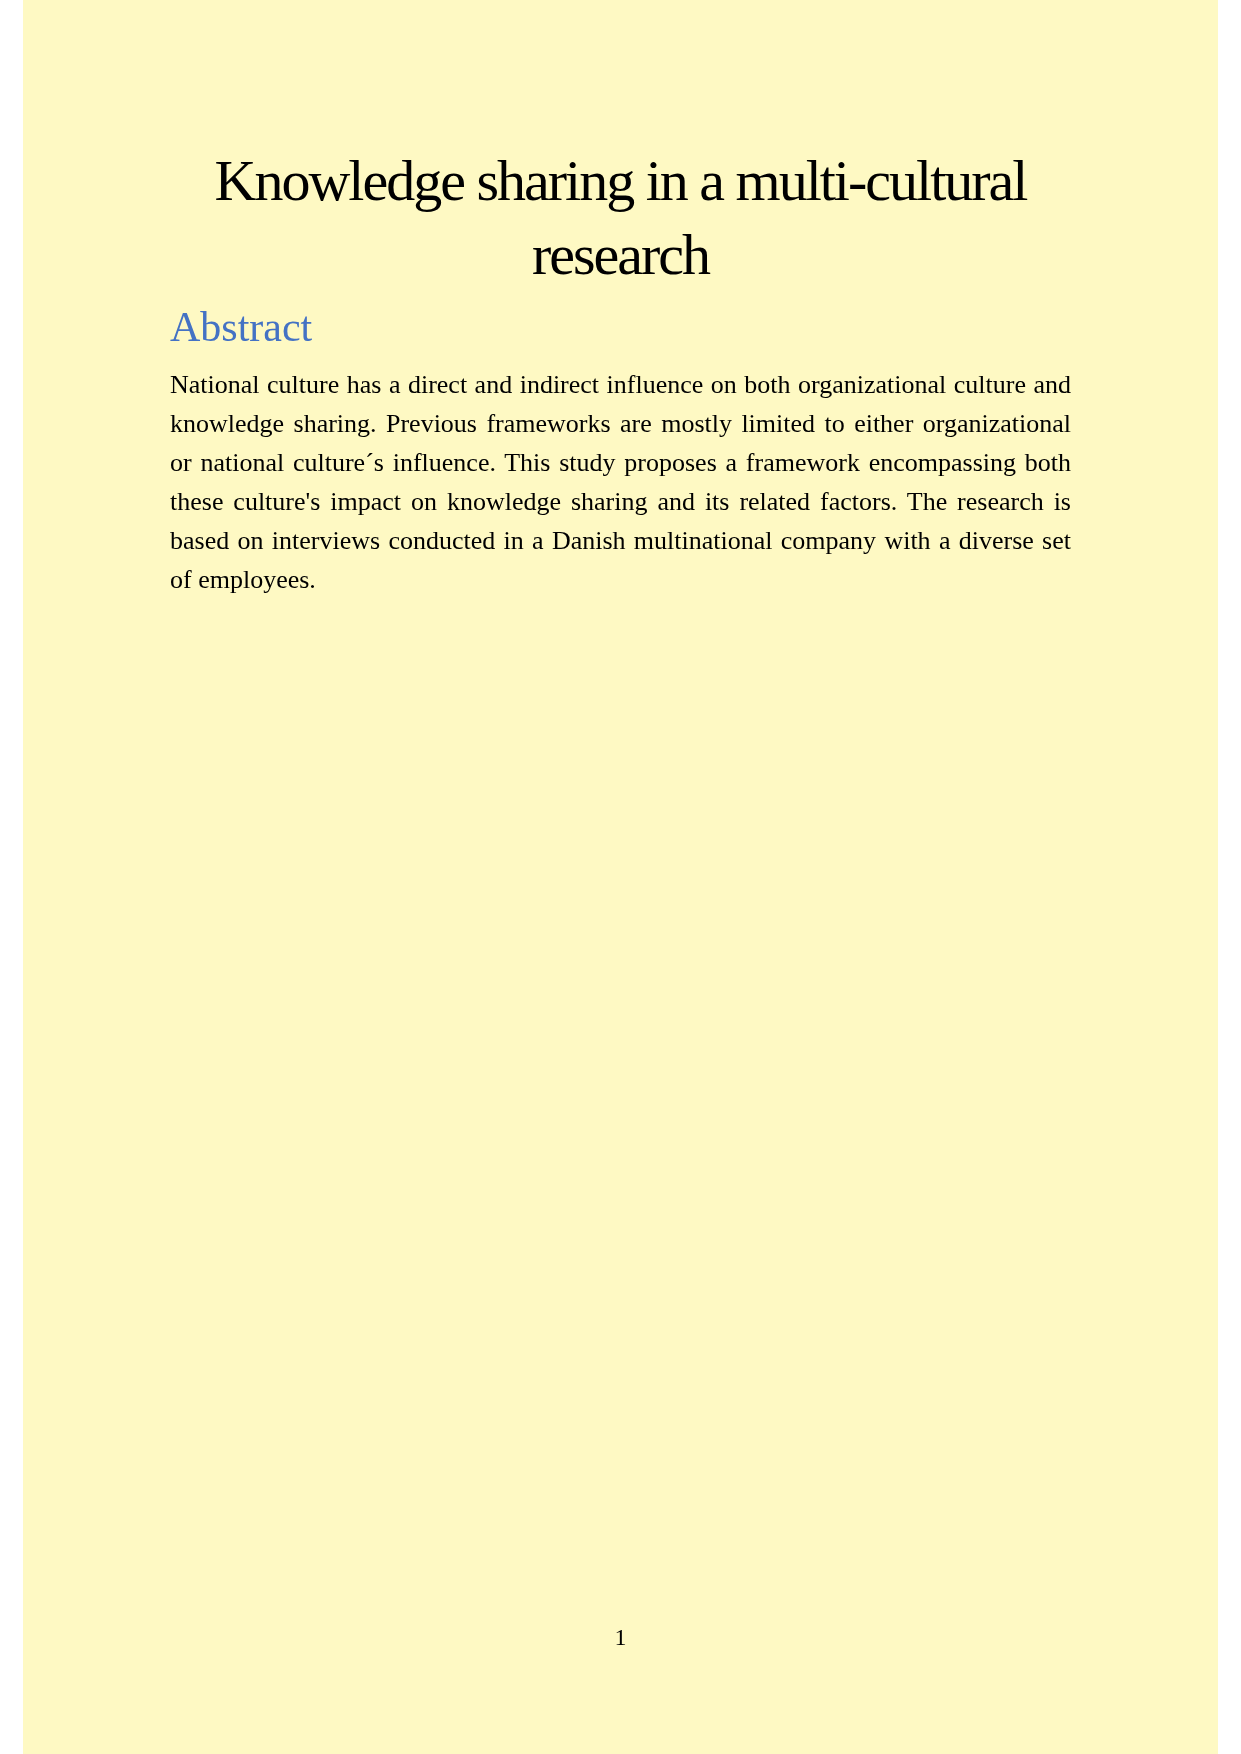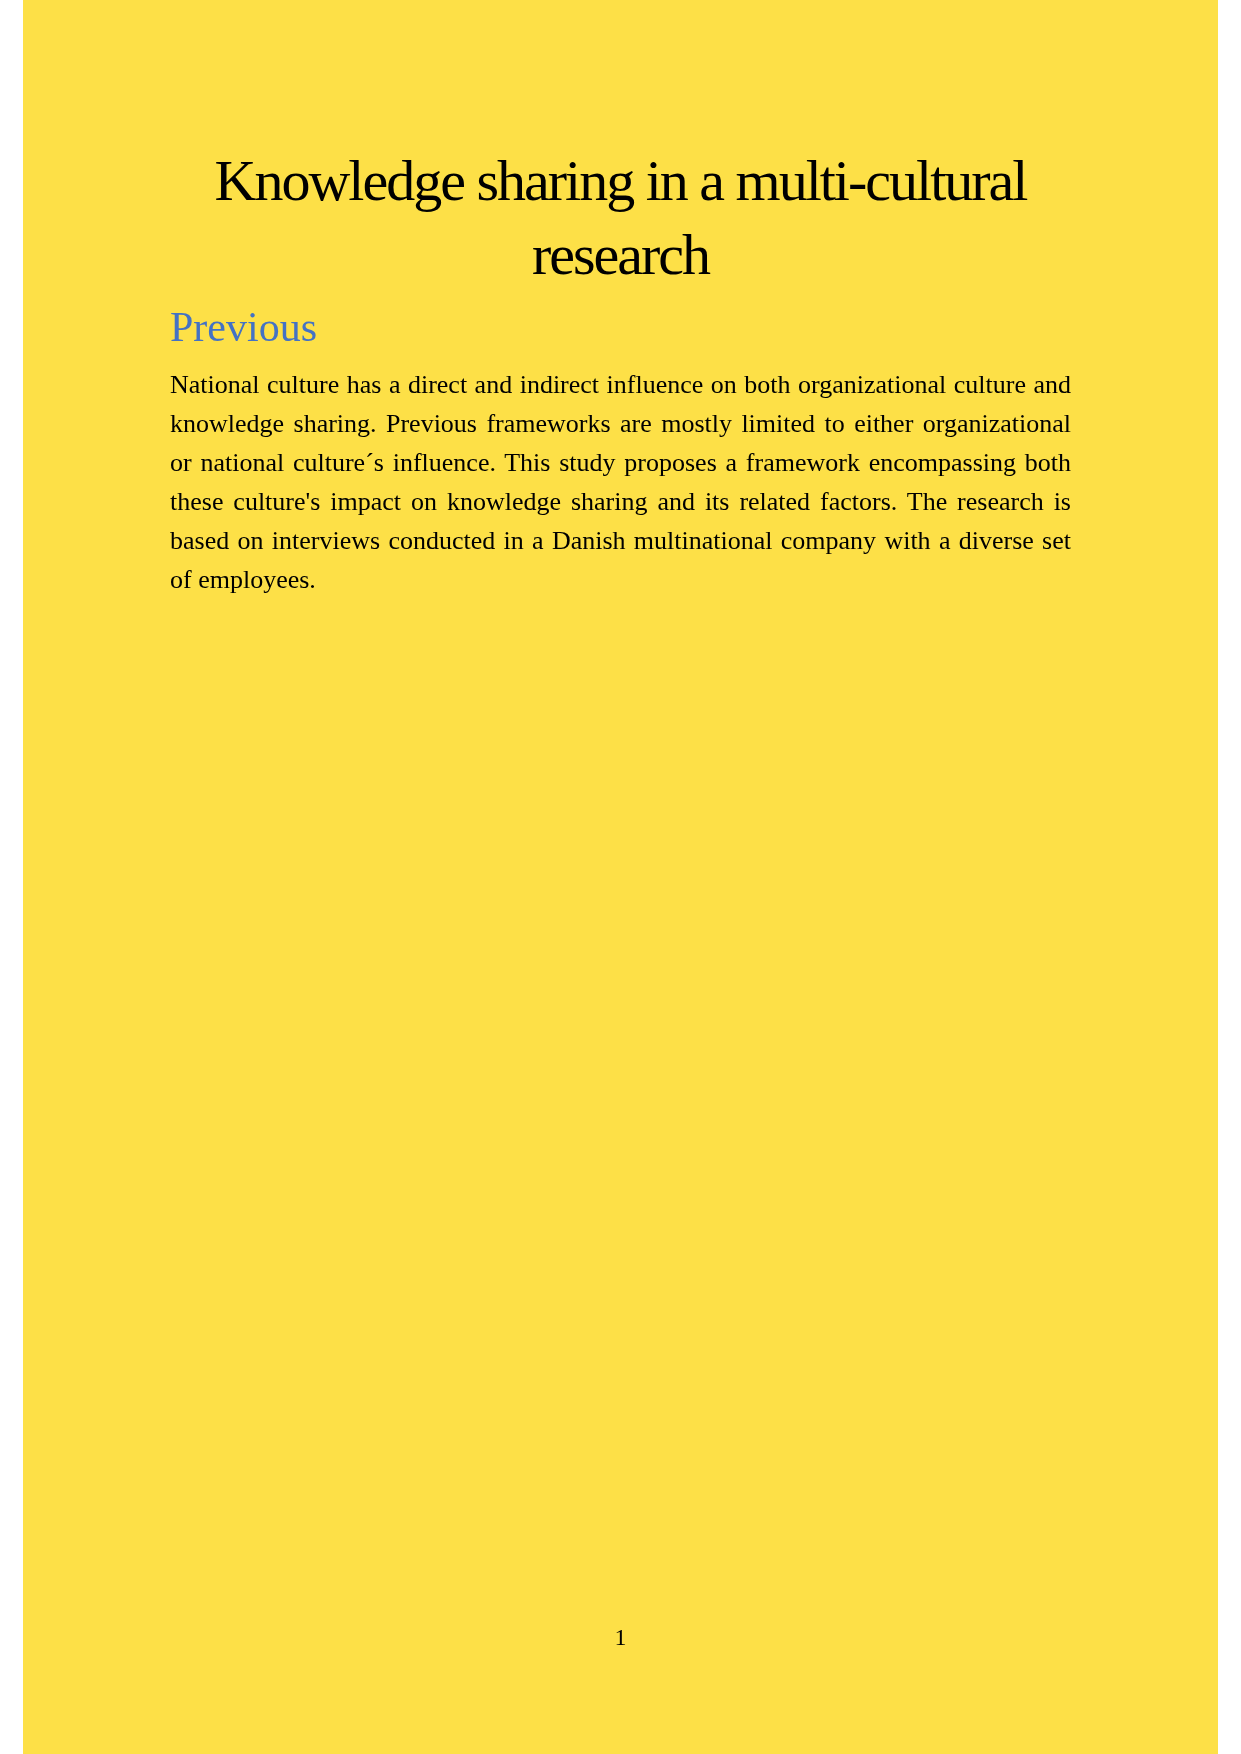--- a/index.html
+++ b/index.html
@@ -2,21 +2,21 @@
 <html><head>
 <meta charset="utf-8">
 <style>
   * { margin: 0; padding: 0; box-sizing: border-box; }
   html, body { background: #ffffff; }
   .page {
     position: relative;
     width: 1195px;
     height: 1754px;
     margin: 0 auto;
-    background: #fde047;
+    background: #fef9c3;
     font-family: "Liberation Serif", "DejaVu Serif", serif;
     color: #000000;
     overflow: hidden;
   }
   .content {
     padding: 0 147px;
   }
   .doc-title {
     padding-top: 144px;
     font-size: 58px;
@@ -56,21 +56,21 @@
 <body>
 
 <div class="page">
   <div class="content">
 
     <h1 class="doc-title">
       <span class="title-line">Knowledge sharing in a multi-cultural</span>
       <span class="title-line">research</span>
     </h1>
 
-    <h2 class="abstract-heading" style="color: rgb(68, 114, 196);">Previous</h2>
+    <h2 class="abstract-heading" style="color: rgb(68, 114, 196);">Abstract</h2>
 
     <p class="abstract-paragraph">National culture has a direct and indirect influence on both organizational culture and knowledge sharing. Previous frameworks are mostly limited to either organizational or national culture´s influence. This study proposes a framework encompassing both these culture's impact on knowledge sharing and its related factors. The research is based on interviews conducted in a Danish multinational company with a diverse set of employees.</p>
 
   </div>
 
   <div class="page-footer">
     <span>1</span>
   </div>
 </div>
 

